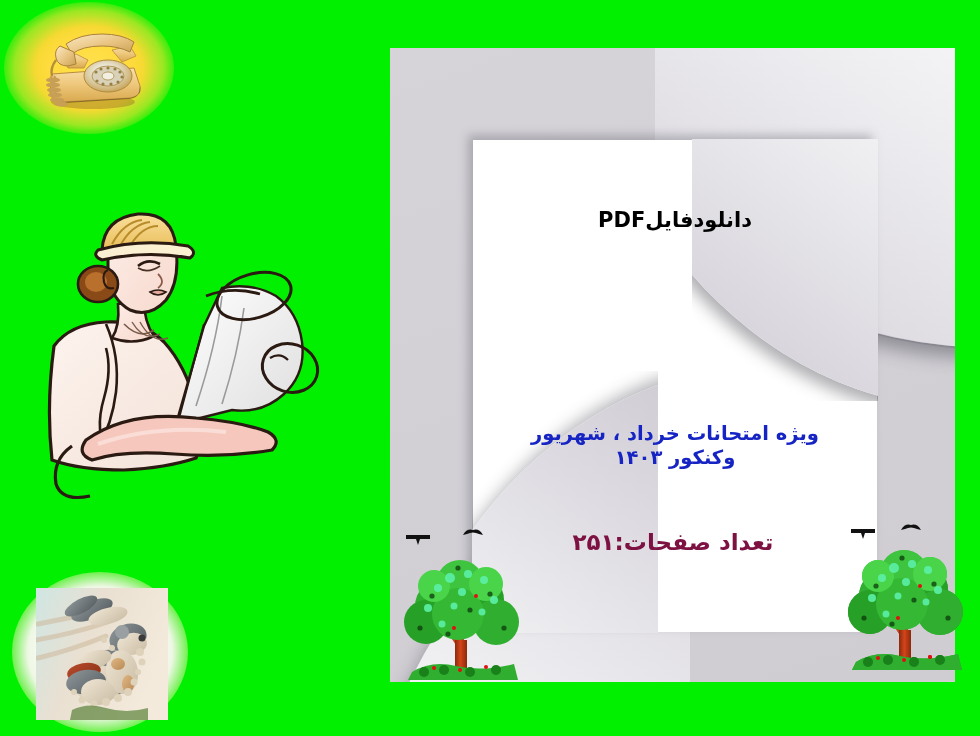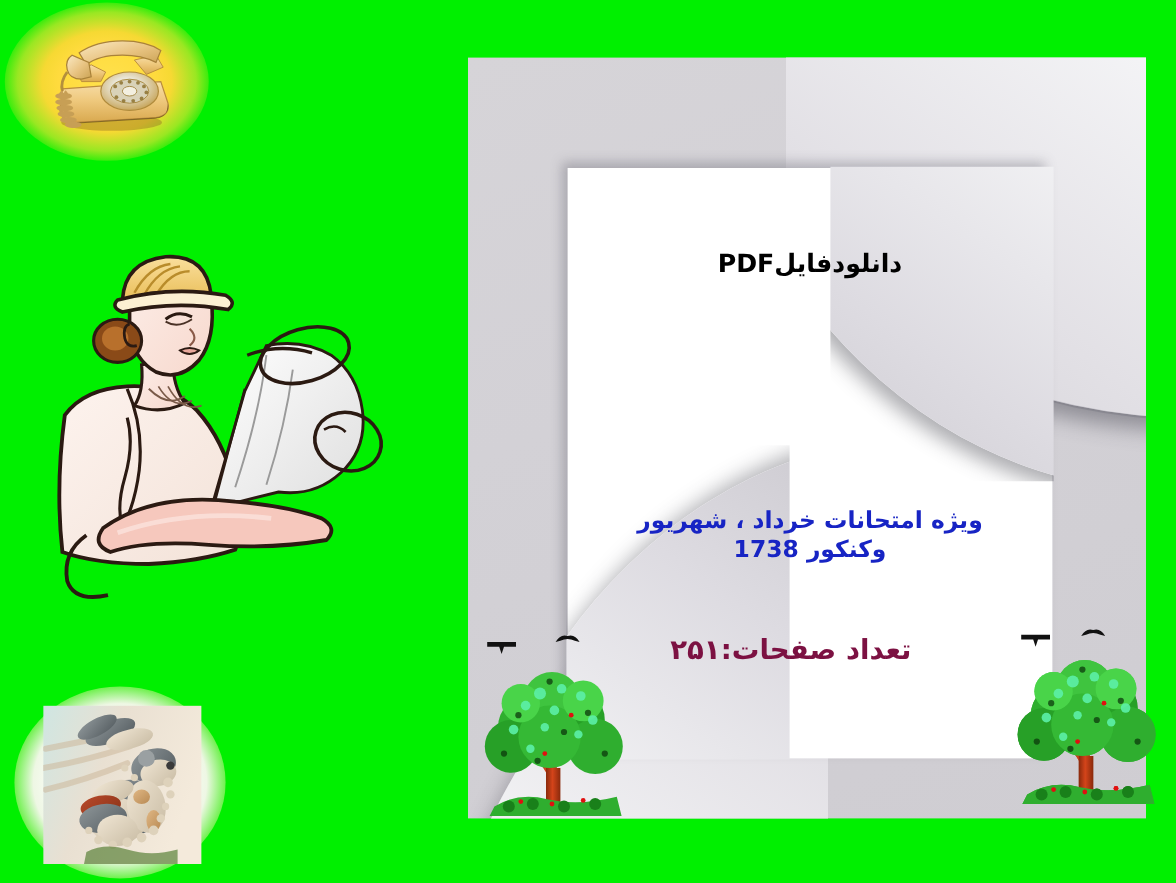--- a/index.html
+++ b/index.html
@@ -236,21 +236,21 @@
   #subject-line {
     top: 282px;
     font-size: 19.5px;
     color: #1724C4;
   }
 
   #page-count {
     top: 388px;
     font-size: 23px;
     color: #7C1142;
-    padding-right: 16px;
+    padding-right: 2px;
   }
 
   
   .tree {
     position: absolute;
     z-index: 7;
     width: 140px;
     height: 135px;
   }
   #tree-left  { left: 398px; top: 548px; }
@@ -485,21 +485,21 @@
 
     <div id="white-card">
       <div id="card-curl-tr"></div>
       <div id="card-curl-bl"></div>
 
       <div id="card-text">
         <div class="txt" id="doc-title">دانلودفایلPDF</div>
 
 
         <div class="txt" id="subject-line">ویژه امتحانات خرداد ، شهریور
-وکنکور 1738</div>
+وکنکور ۱۴۰۳</div>
 
         <div class="txt" id="page-count">تعداد صفحات:۲۵۱</div>
       </div>
     </div>
   </div>
 
   <svg class="tree" id="tree-left" viewBox="0 0 140 135">
     <defs>
       <linearGradient id="trunkG" x1="0" y1="0" x2="1" y2="0">
         <stop offset="0%" stop-color="#8a2a0c"></stop>

